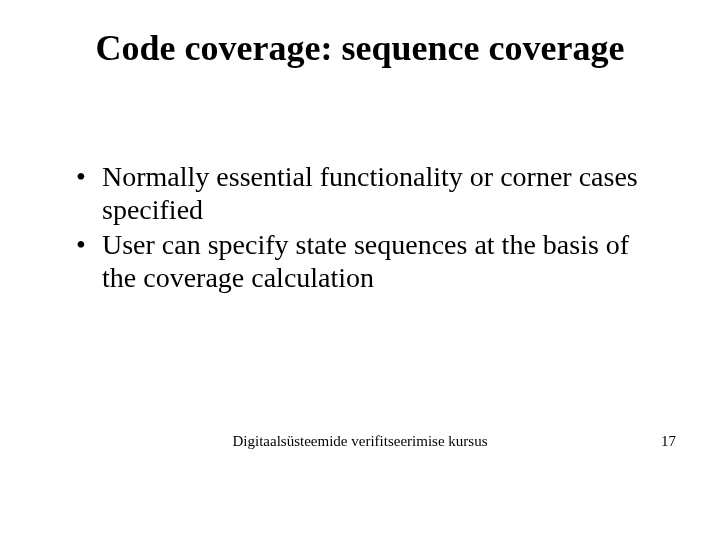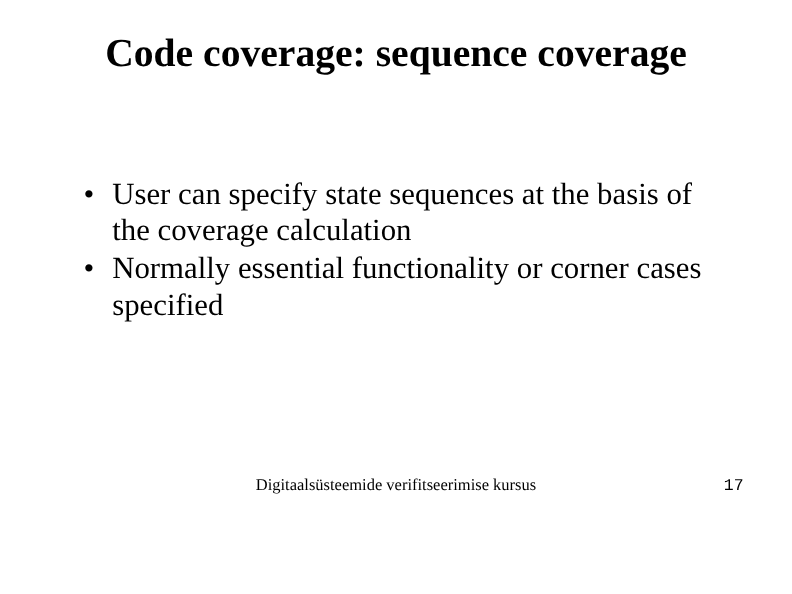--- a/index.html
+++ b/index.html
@@ -61,37 +61,36 @@
     left: 0;
     right: 0;
     text-align: center;
     font-size: 15px;
   }
   .footer-right {
     position: absolute;
     bottom: 26px;
     right: 44px;
     font-size: 15px;
-    font-family: Liberation Mono, monospace;
   }
 </style>
 </head>
 <body>
 
 <div class="slide">
 
   <div class="title">Code coverage: sequence coverage</div>
 
   <div class="body">
     <ul class="bullets">
       <li>
-        <span>User can specify state sequences at the basis of the coverage calculation</span>
+        <span>Normally essential functionality or corner cases specified</span>
       </li>
       <li>
-        <span>Normally essential functionality or corner cases specified</span>
+        <span>User can specify state sequences at the basis of the coverage calculation</span>
       </li>
     </ul>
   </div>
 
   <div class="footer-center">Digitaalsüsteemide verifitseerimise kursus</div>
   <div class="footer-right">17</div>
 
 </div>
 
 </body></html>

